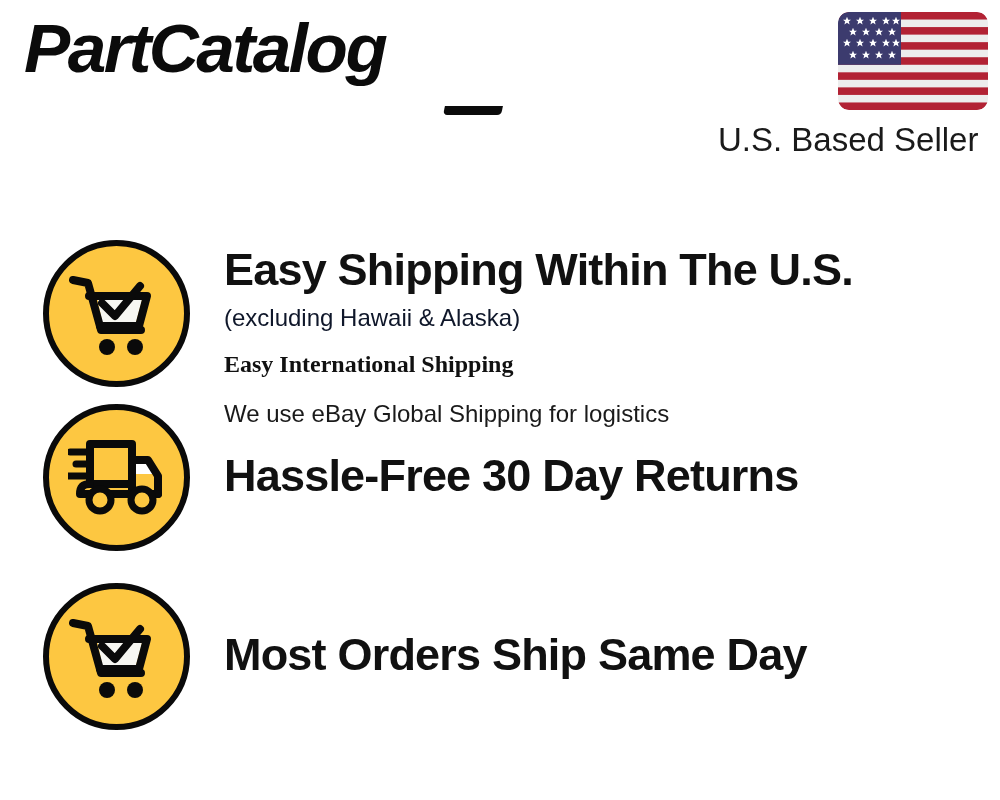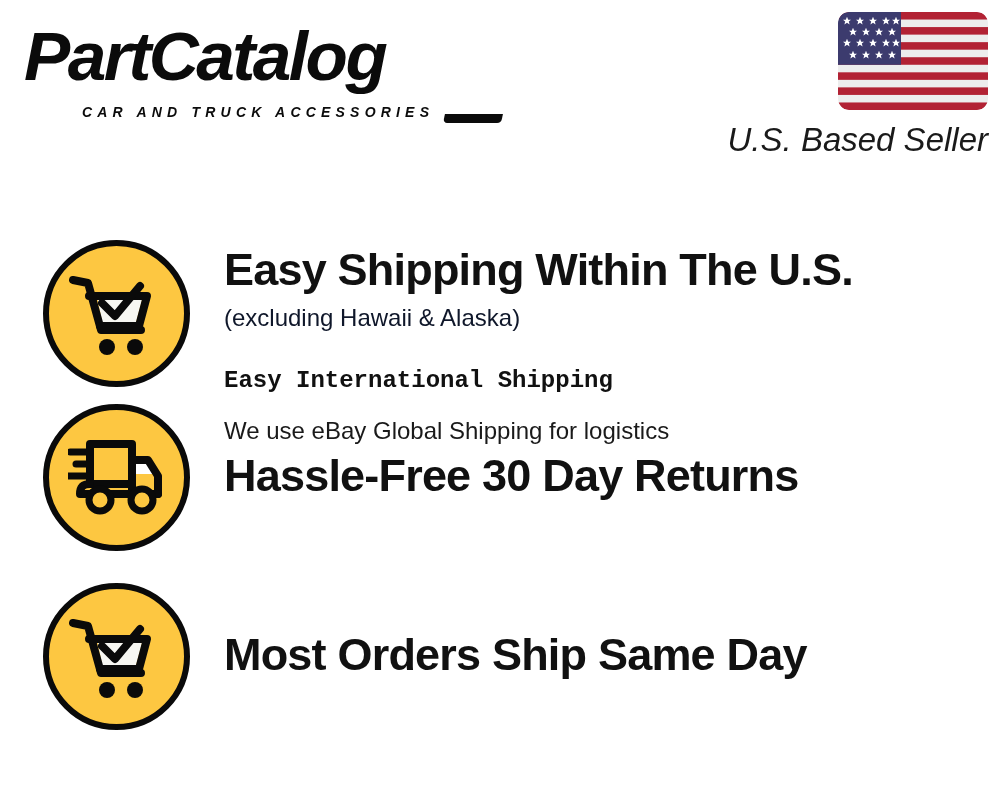--- a/index.html
+++ b/index.html
@@ -14,21 +14,21 @@
     overflow: hidden;
     font-family: "Liberation Sans", sans-serif;
     color: #111111;
     -webkit-font-smoothing: antialiased;
   }
 
   
   .brand-logo {
     position: absolute;
     left: 24px;
-    top: 18px;
+    top: 10px;
     width: 470px;
     height: 100px;
   }
   .brand-wordmark {
     position: absolute;
     left: 0;
     top: 0;
     font-family: "Liberation Sans", sans-serif;
     font-weight: bold;
     font-style: italic;
@@ -63,22 +63,21 @@
     transform: skewX(-12deg);
     border-radius: 0 0 4px 4px;
   }
 
   
   .seller-block {
     position: absolute;
     right: 12px;
     top: 12px;
     width: 270px;
-    text-align: right;
-    font-style: italic;
+    text-align: left;
   }
   .flag {
     display: block;
     margin-left: auto;
     width: 150px;
     height: 98px;
     border-radius: 11px;
   }
   .seller-label {
     margin-top: 10px;
@@ -141,22 +140,22 @@
   .feature-sub {
     margin-top: 7px;
     font-family: "Liberation Sans", sans-serif;
     font-weight: normal;
     font-size: 24px;
     line-height: 30px;
     color: #0f172a;
     white-space: nowrap;
   }
   .feature-sub-strong {
-    margin-top: 33px;
-    font-family: Liberation Mono, monospace;
+    margin-top: 16px;
+    font-family: Liberation Serif, serif;
     font-weight: bold;
     font-size: 24px;
     line-height: 30px;
     color: #111111;
     white-space: nowrap;
   }
   .feature-sub-last {
     margin-top: 20px;
     font-family: "Liberation Sans", sans-serif;
     font-weight: normal;
@@ -167,21 +166,20 @@
   }
   
   #feature-row-1 .feature-text,
   #feature-row-2 .feature-text { padding-top: 46px; }
 </style>
 </head>
 <body>
 
 <div class="brand-logo">
   <div class="brand-wordmark">PartCatalog</div>
-  <div class="brand-tagline">CAR AND TRUCK ACCESSORIES</div>
   <div class="brand-tail"></div>
 </div>
 
 <div class="seller-block">
   <svg class="flag" viewBox="0 0 150 98" aria-hidden="true">
     <defs>
       <clipPath id="flagClip">
         <rect x="0" y="0" width="150" height="98" rx="11" ry="11"></rect>
       </clipPath>
       <g id="star5">

